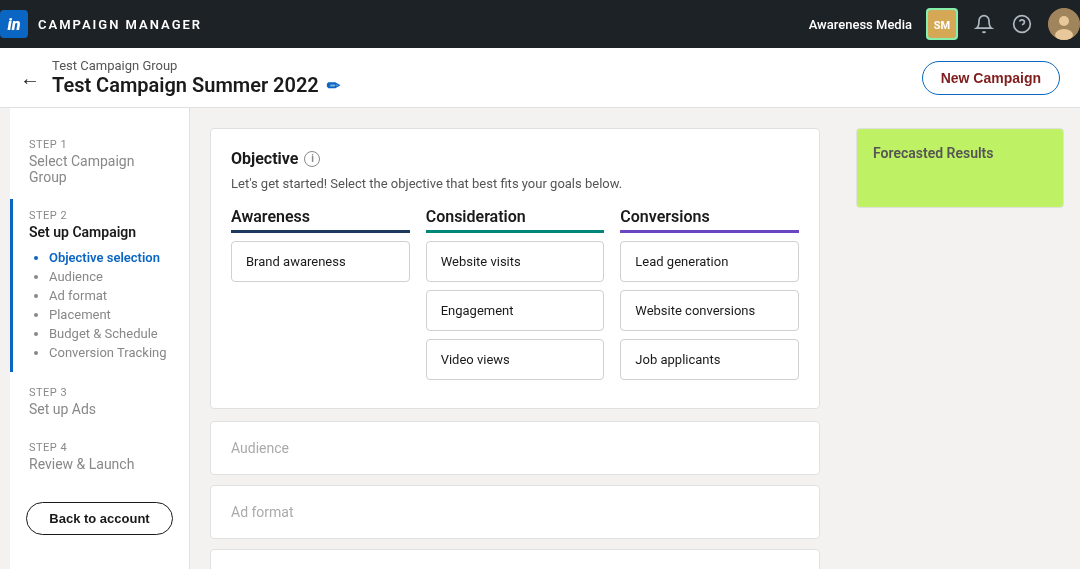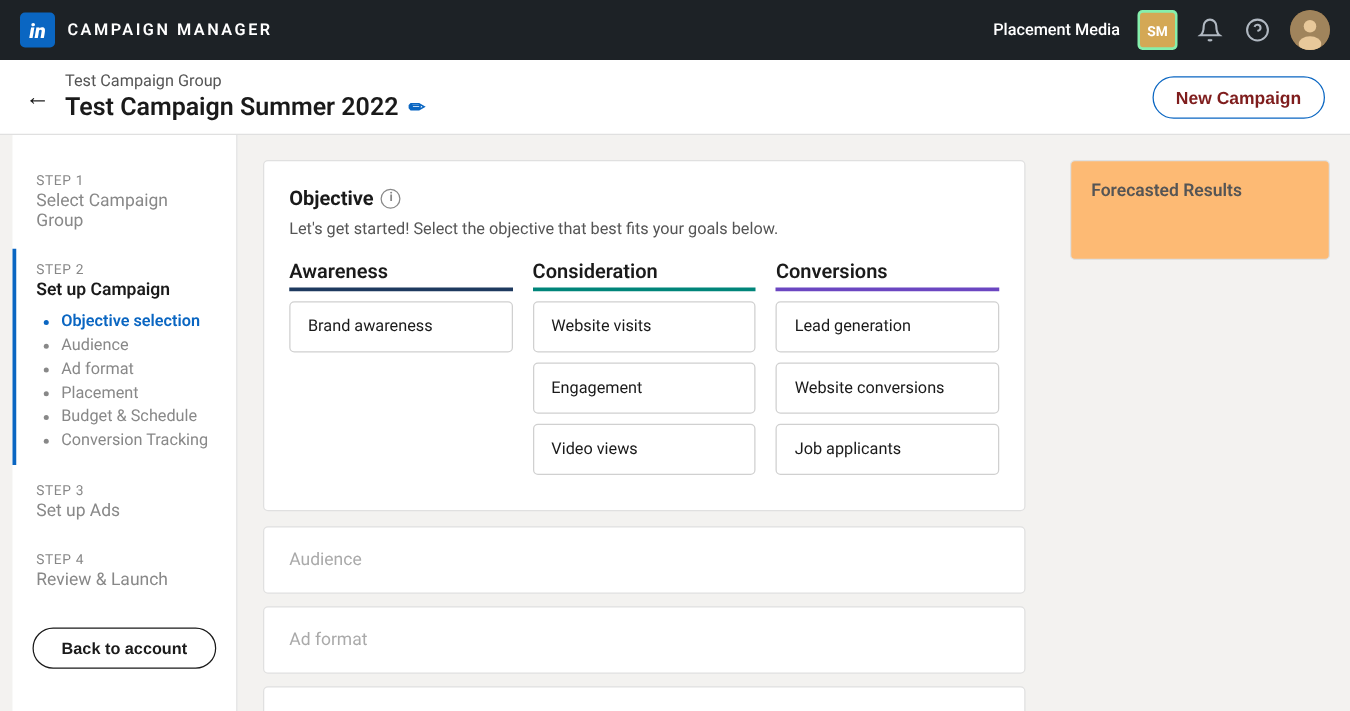--- a/index.html
+++ b/index.html
@@ -5,21 +5,21 @@
     * { box-sizing: border-box; margin: 0; padding: 0; }
     body { font-family: -apple-system, BlinkMacSystemFont, 'Segoe UI', Roboto, Arial, sans-serif; background: #f3f2f0; color: #1a1a1a; font-size: 14px; }
 
     
     .navbar {
       background: #1d2226;
       height: 48px;
       display: flex;
       align-items: center;
       justify-content: space-between;
-      padding: 0 16px;
+      padding: 0 0;
     }
     .navbar-left { display: flex; align-items: center; gap: 10px; }
     .linkedin-logo { width: 28px; height: 28px; background: #0a66c2; border-radius: 4px; display: flex; align-items: center; justify-content: center; }
     .linkedin-logo span { color: white; font-weight: 900; font-size: 16px; font-style: italic; }
     .navbar-title { color: white; font-size: 13px; letter-spacing: 2px; text-transform: uppercase; font-weight: 600; }
     .navbar-right { display: flex; align-items: center; gap: 14px; }
     .navbar-account { color: white; font-size: 13px; font-weight: 500; }
     .navbar-icon { width: 24px; height: 24px; display: flex; align-items: center; justify-content: center; color: #b0b8c1; font-size: 18px; cursor: pointer; }
     .navbar-avatar { width: 32px; height: 32px; border-radius: 50%; background: #8b6a3e; overflow: hidden; display: flex; align-items: center; justify-content: center; }
     .navbar-account-logo { width: 32px; height: 32px; border-radius: 4px; background: #86efac; display: flex; align-items: center; justify-content: center; font-size: 10px; font-weight: bold; color: #555; overflow: hidden; }
@@ -128,40 +128,40 @@
       border-radius: 4px;
       padding: 18px 20px;
       margin-bottom: 10px;
       color: #aaa;
       font-size: 14px;
     }
 
     
     .right-panel { width: 240px; min-width: 240px; padding: 20px 16px; }
     .forecasted-card {
-      background: #fdba74;
+      background: #bef264;
       border: 1px solid #e0e0e0;
       border-radius: 4px;
       padding: 16px;
       min-height: 80px;
     }
     .forecasted-title { font-size: 14px; font-weight: 600; color: #555; }
   </style>
 </head>
 <body>
 
 <nav class="navbar">
   <div class="navbar-left">
     <div class="linkedin-logo">
       <span>in</span>
     </div>
     <span class="navbar-title">CAMPAIGN MANAGER</span>
   </div>
   <div class="navbar-right">
-    <span class="navbar-account">Placement Media</span>
+    <span class="navbar-account">Awareness Media</span>
     <div class="navbar-account-logo">
       <svg width="28" height="28" viewBox="0 0 28 28" xmlns="http://www.w3.org/2000/svg">
         <rect width="28" height="28" fill="#d4a855" rx="3"></rect>
         <text x="14" y="19" text-anchor="middle" fill="#fff" font-size="11" font-weight="bold">SM</text>
       </svg>
     </div>
     <div class="navbar-icon">
       <svg width="20" height="20" viewBox="0 0 24 24" fill="none" stroke="#b0b8c1" stroke-width="2">
         <path d="M18 8A6 6 0 0 0 6 8c0 7-3 9-3 9h18s-3-2-3-9"></path>
         <path d="M13.73 21a2 2 0 0 1-3.46 0"></path>

